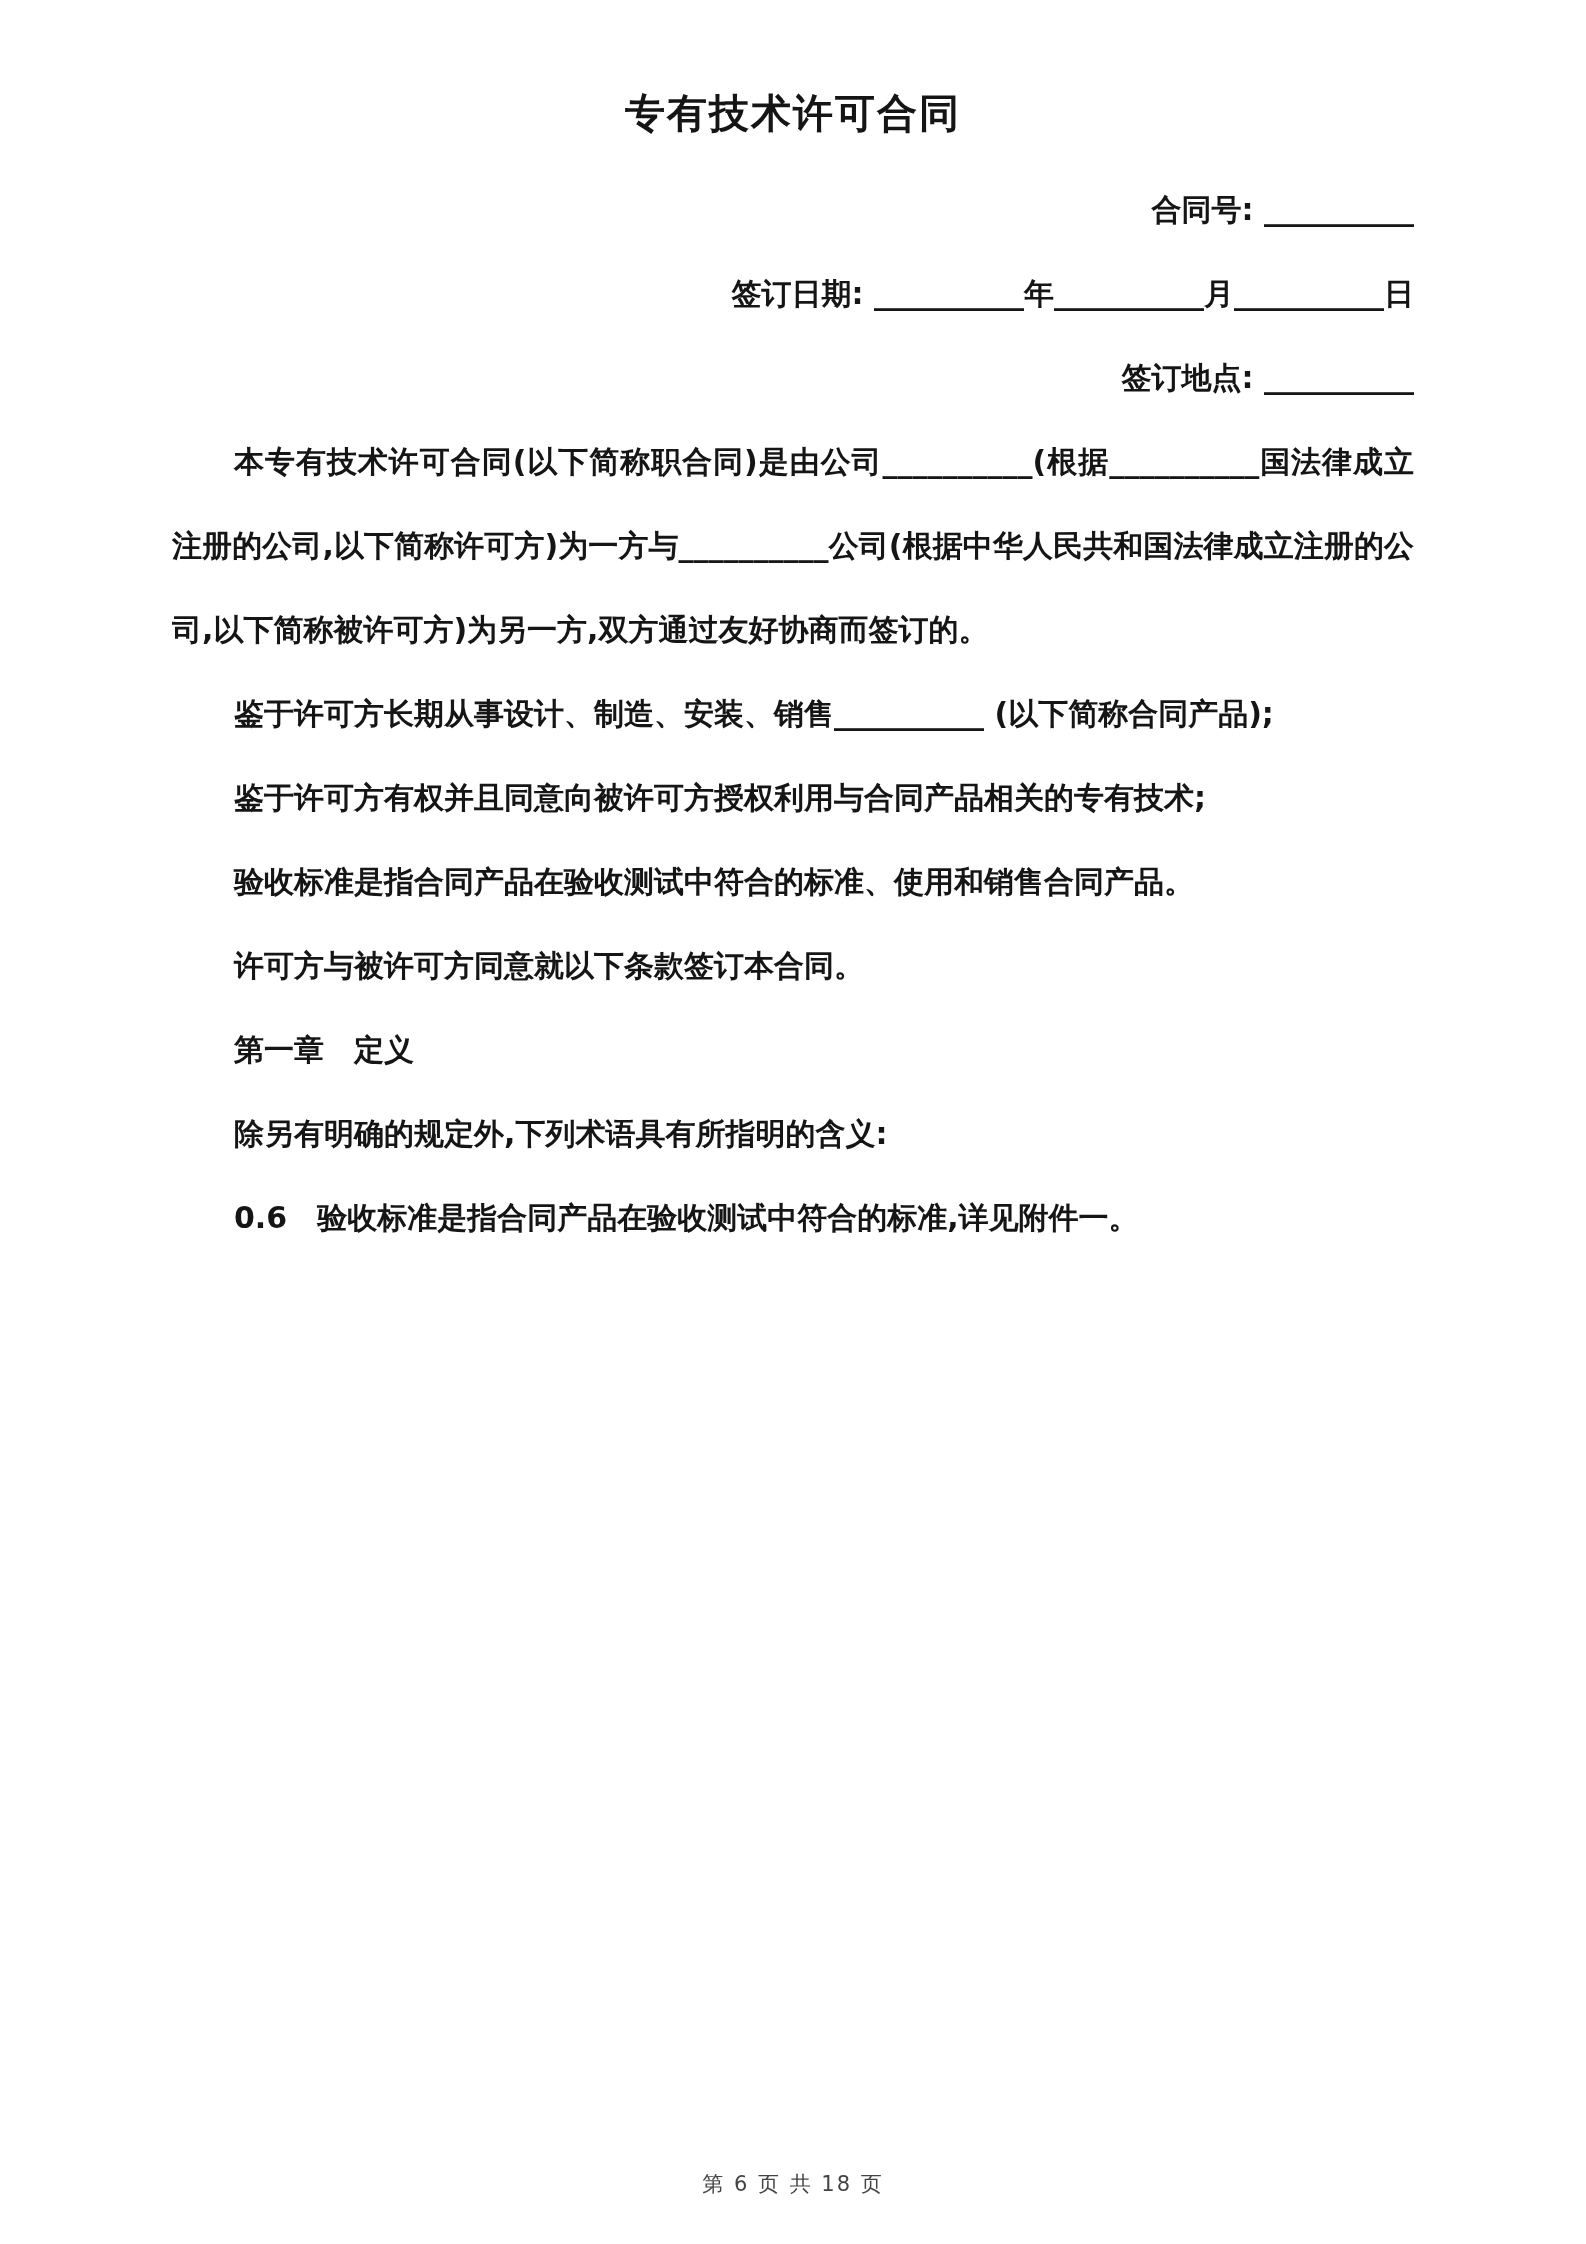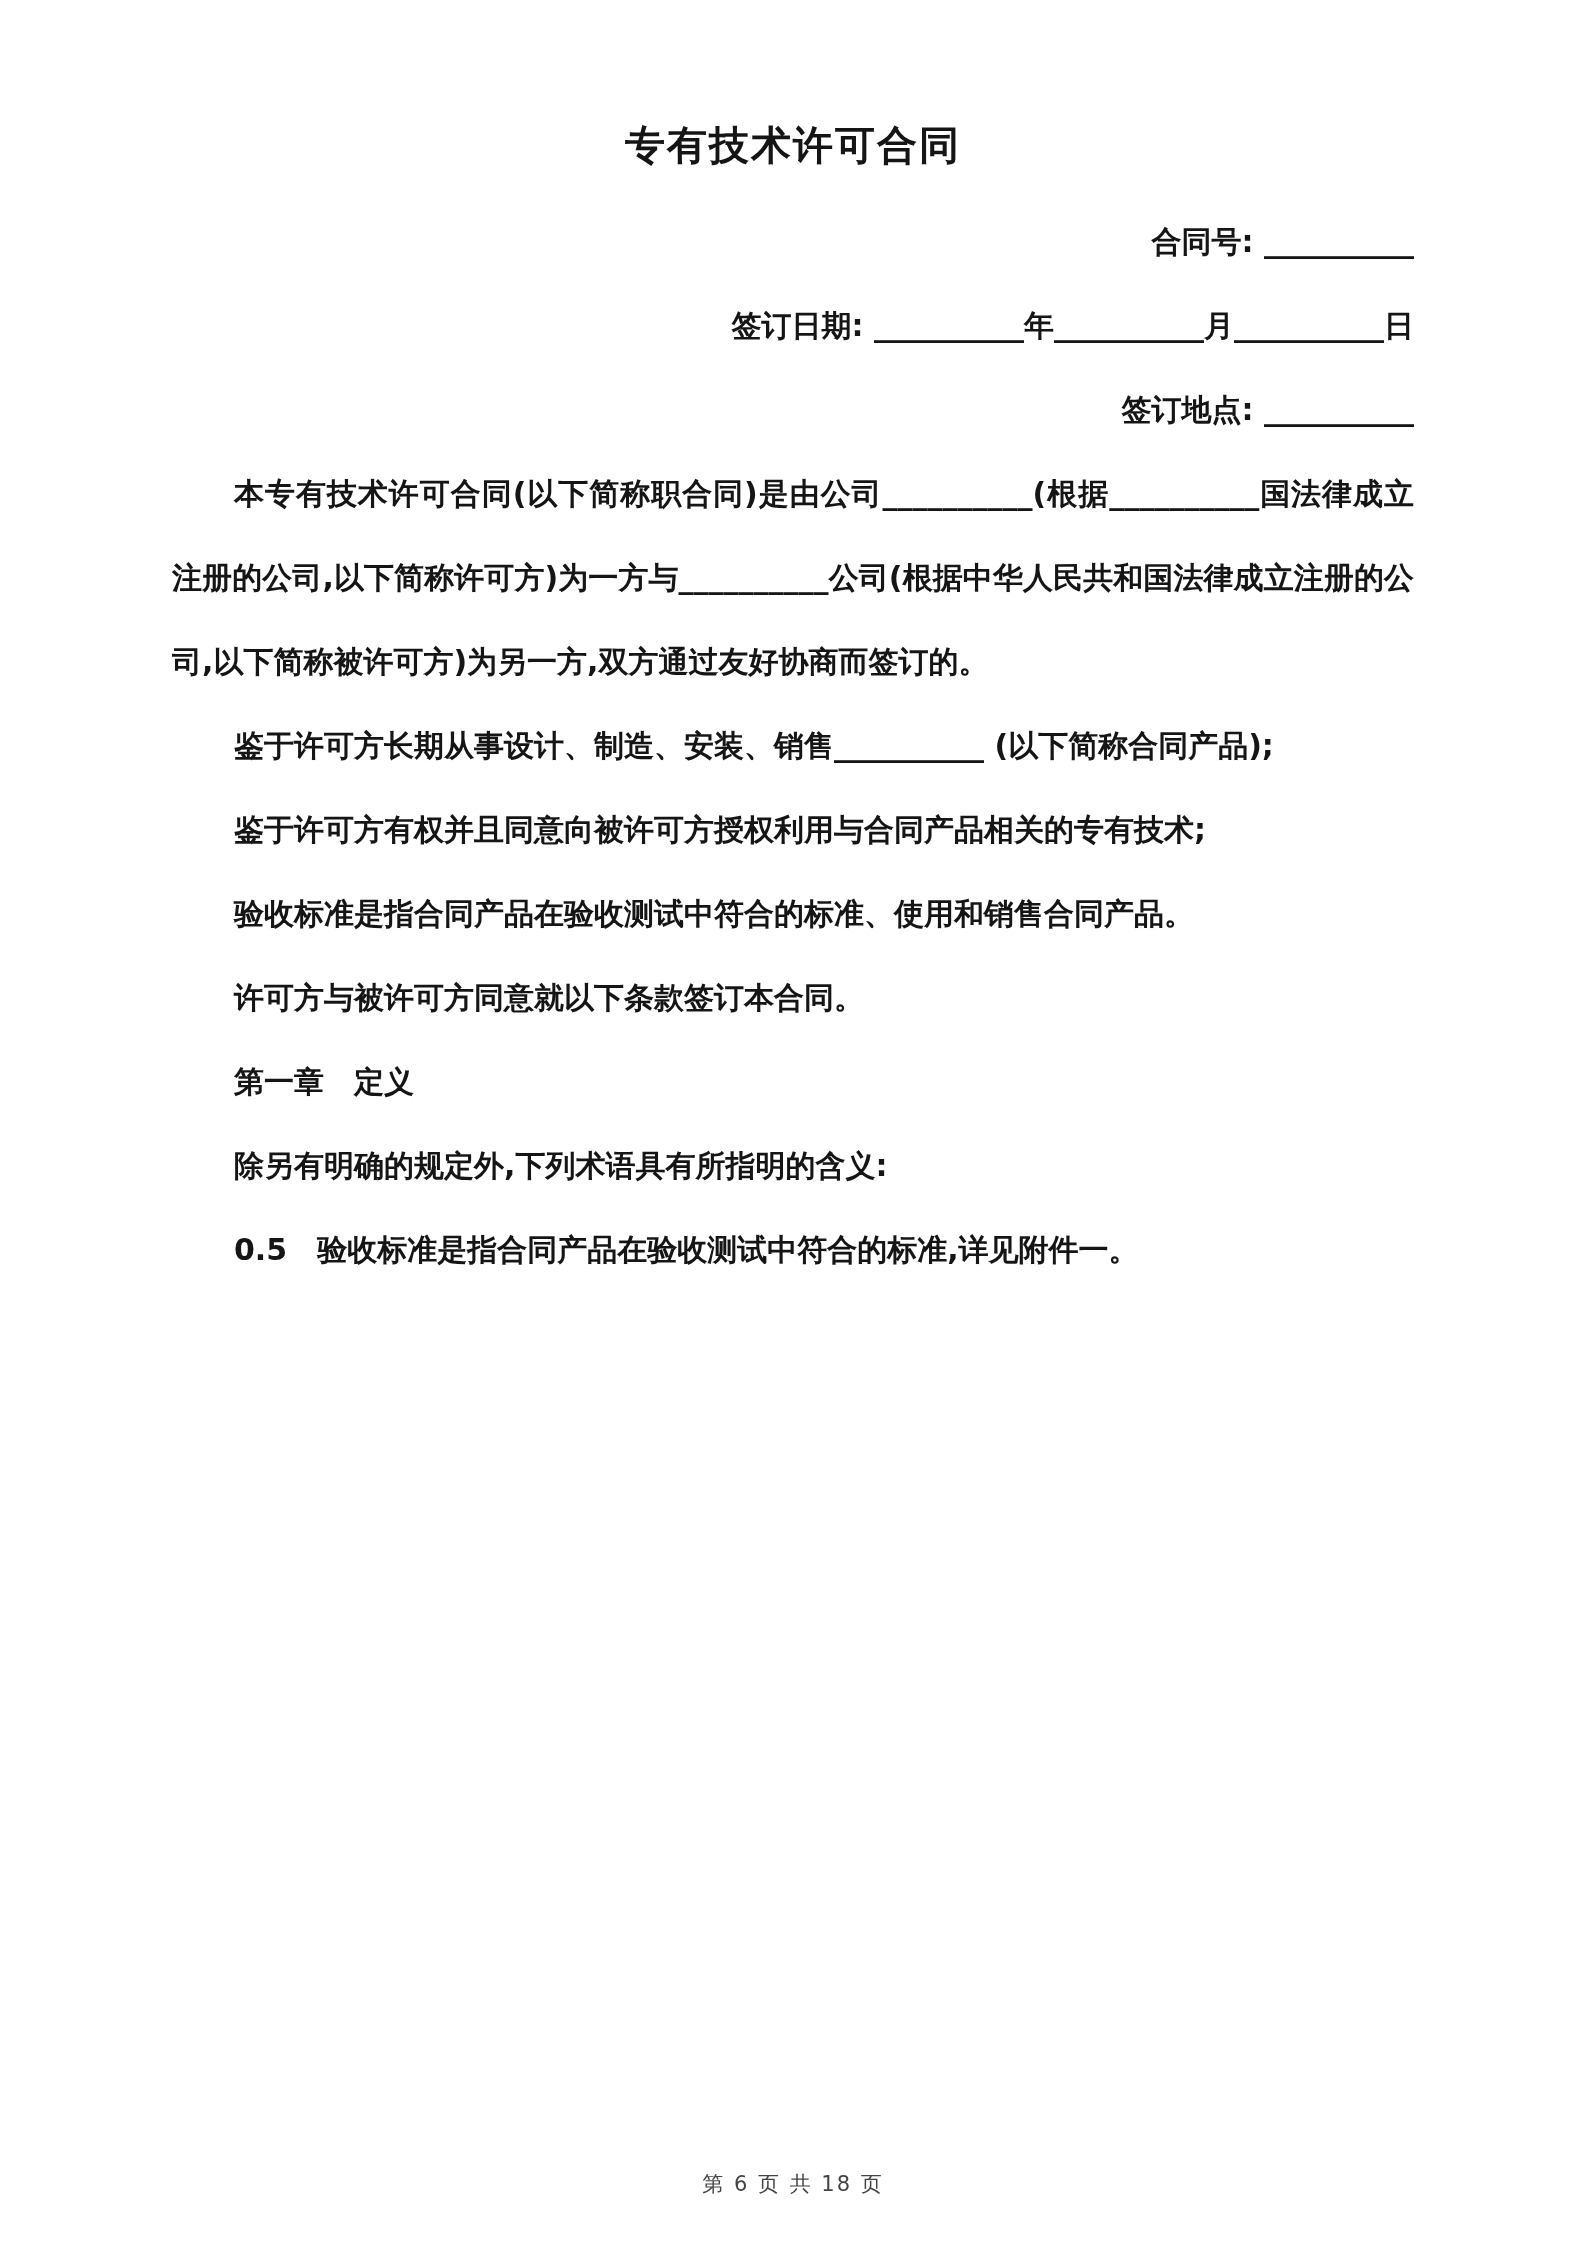--- a/index.html
+++ b/index.html
@@ -12,21 +12,21 @@
     background: #ffffff;
     font-family: "DejaVu Sans", "Liberation Sans", sans-serif;
     color: #151515;
     position: relative;
     overflow: hidden;
   }
   .page {
     box-sizing: border-box;
     width: 100%;
     height: 100%;
-    padding: 120px 172px 120px 172px;
+    padding: 88px 172px 120px 172px;
     position: relative;
   }
   .doc-title {
     text-align: center;
     font-size: 40px;
     font-weight: bold;
     margin: 0 0 30px 0;
     line-height: 1.25;
     letter-spacing: 2px;
   }
@@ -80,17 +80,17 @@
   <p class="para">鉴于许可方有权并且同意向被许可方授权利用与合同产品相关的专有技术;</p>
 
   <p class="para">验收标准是指合同产品在验收测试中符合的标准、使用和销售合同产品。</p>
 
   <p class="para">许可方与被许可方同意就以下条款签订本合同。</p>
 
   <p class="para">第一章　定义</p>
 
   <p class="para">除另有明确的规定外,下列术语具有所指明的含义:</p>
 
-  <p class="para">0.5　验收标准是指合同产品在验收测试中符合的标准,详见附件一。</p>
+  <p class="para">0.6　验收标准是指合同产品在验收测试中符合的标准,详见附件一。</p>
 
   <div class="footer">第 6 页 共 18 页</div>
 
 </div>
 
 </body></html>

